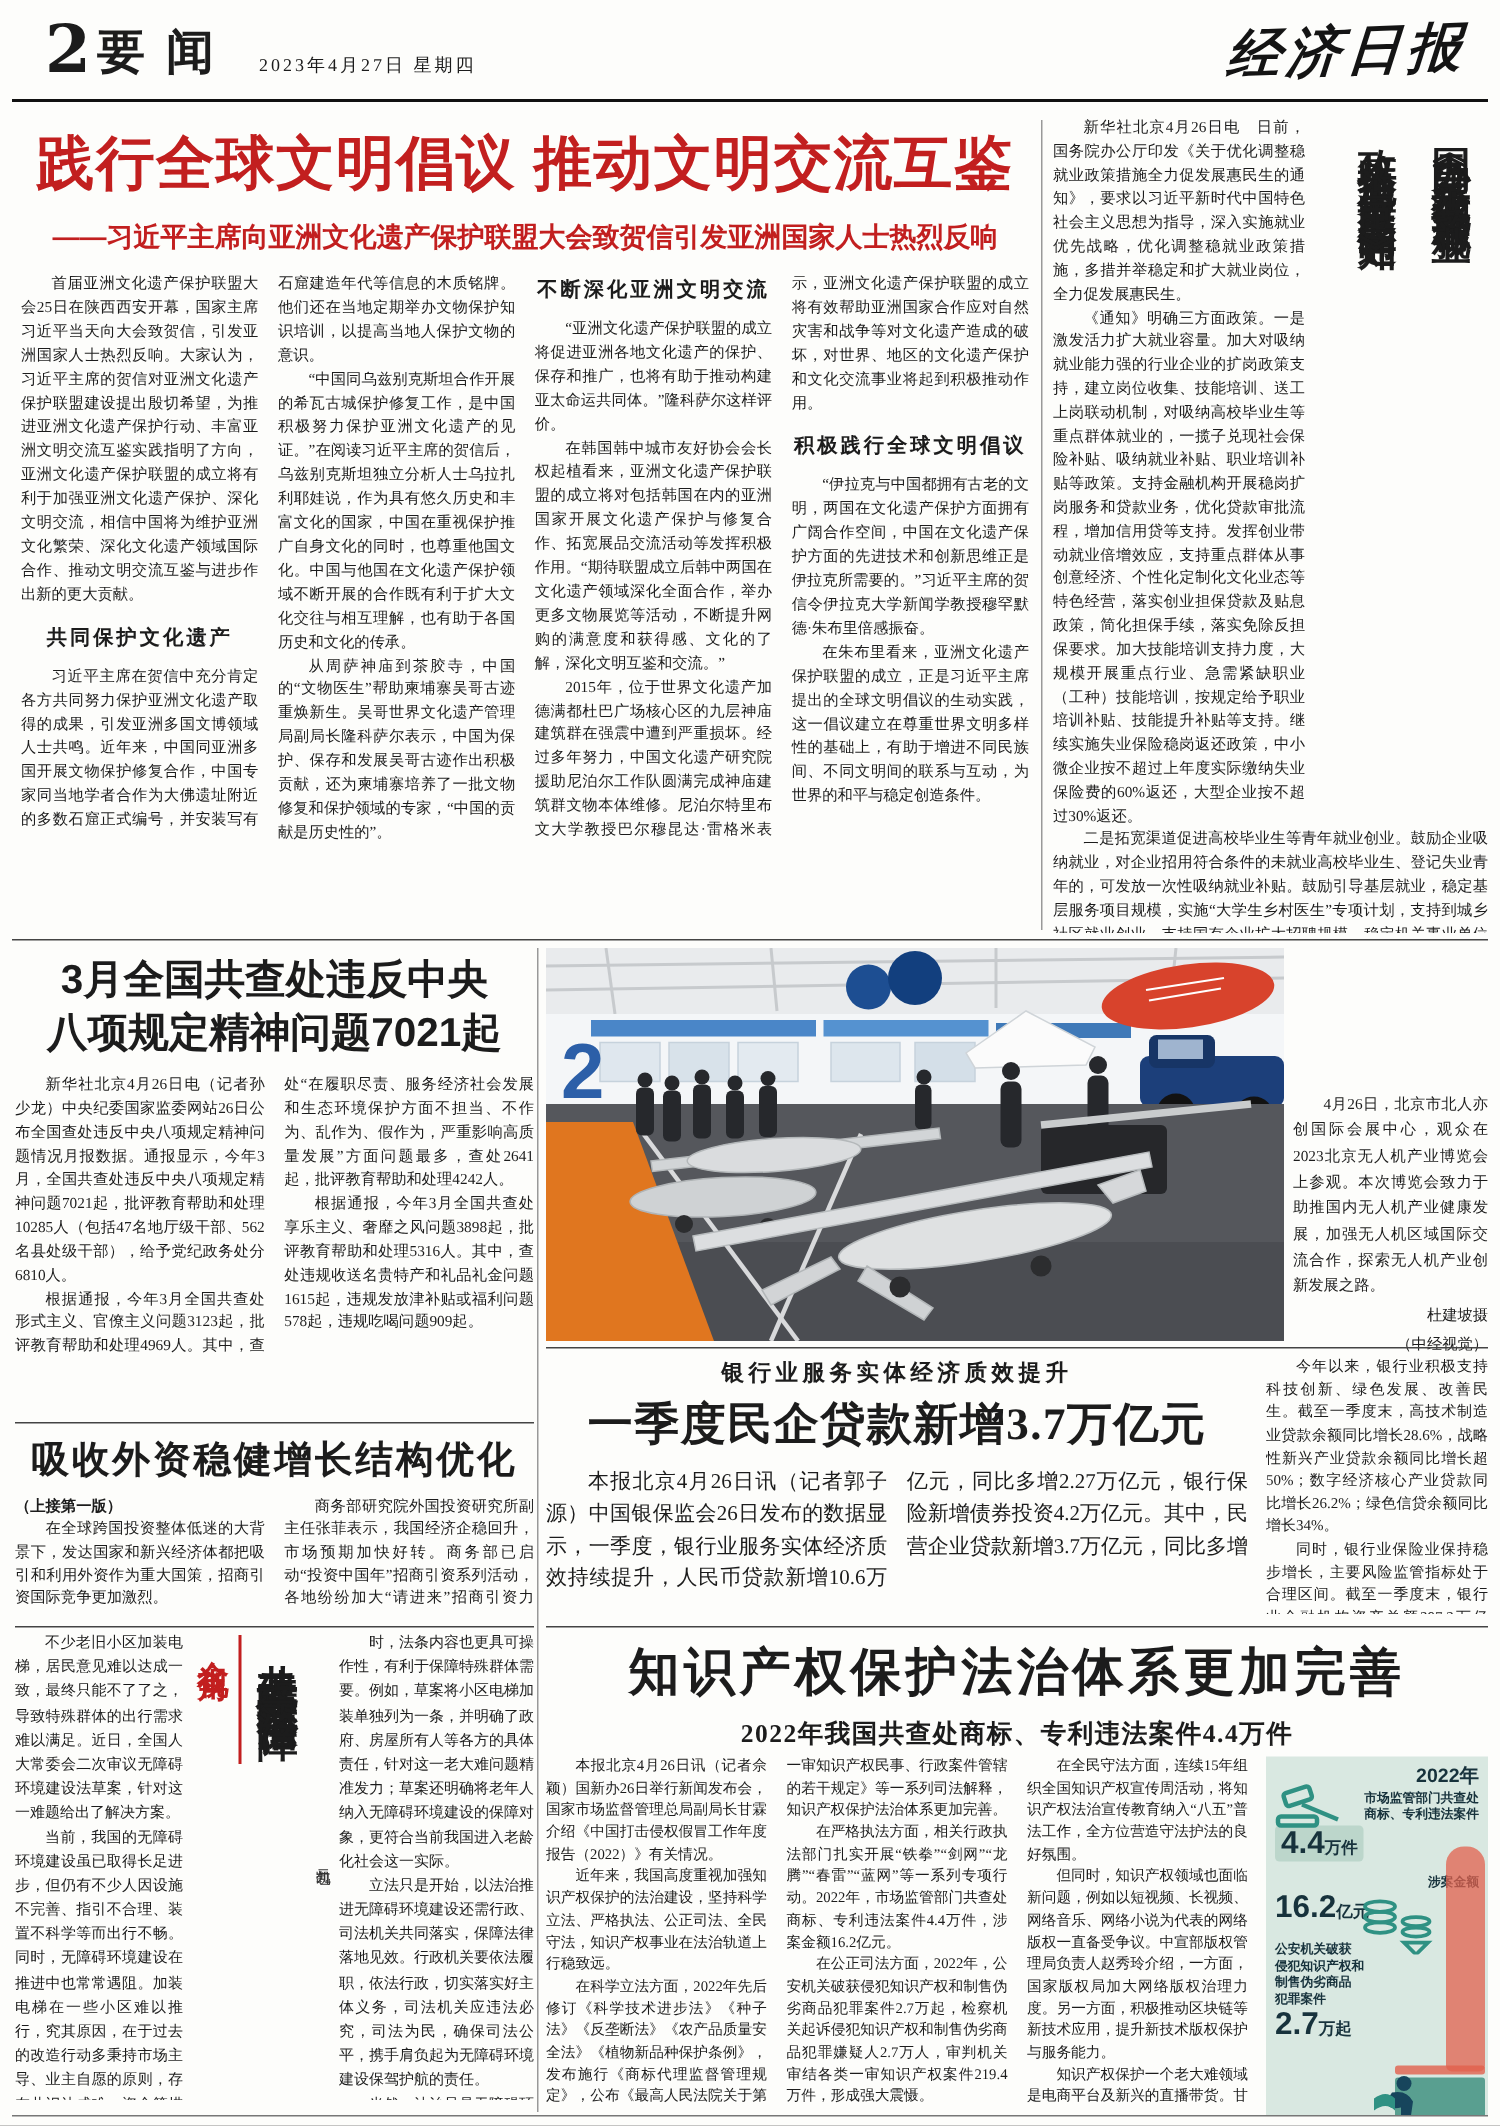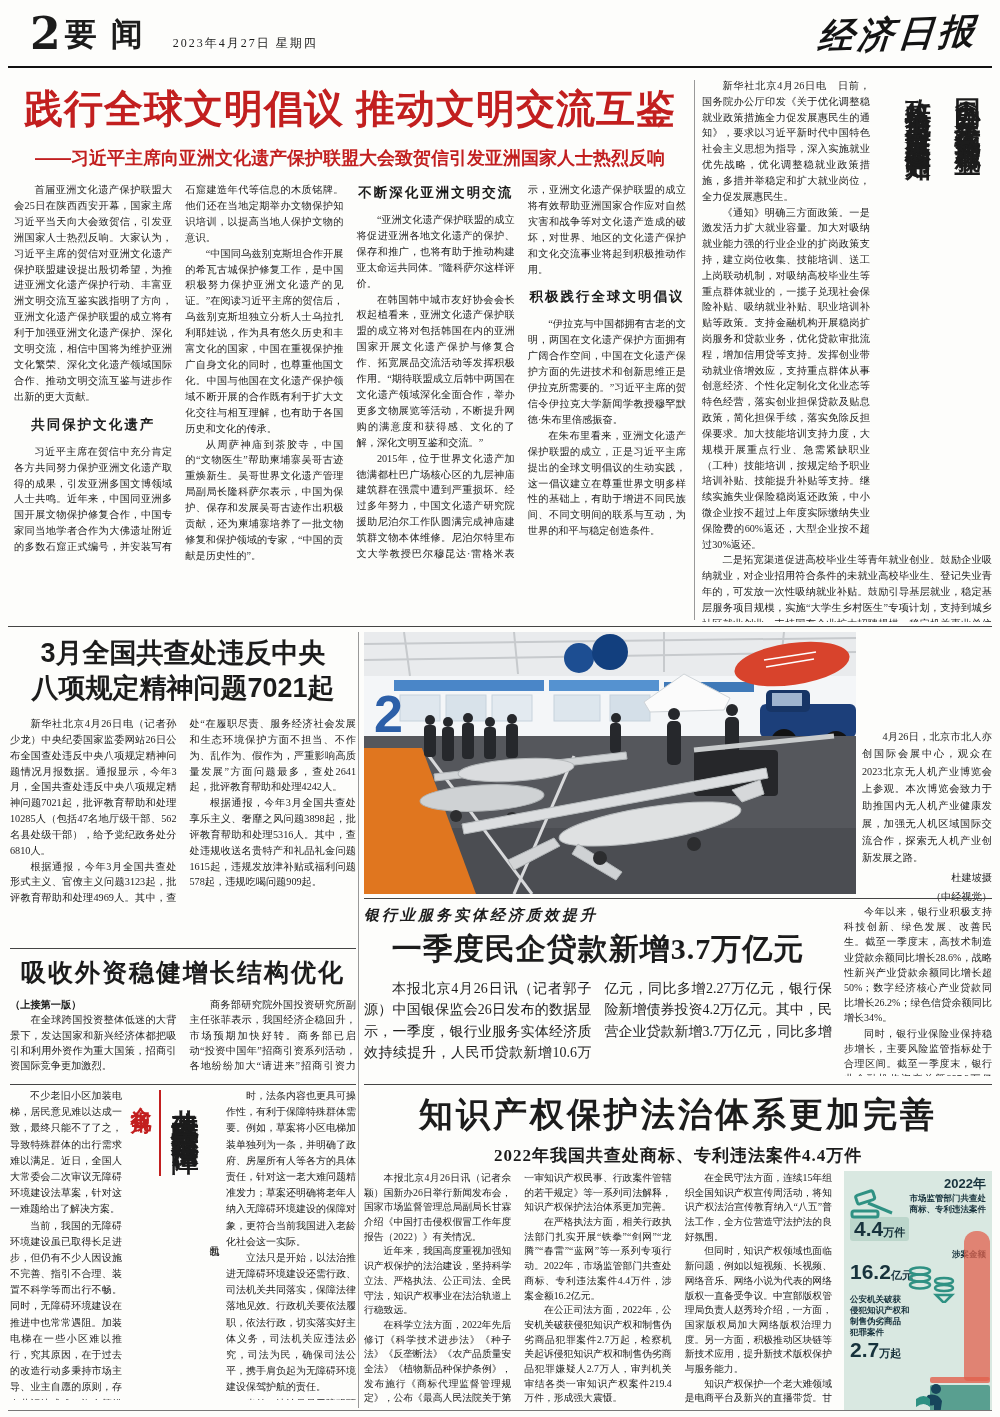--- a/index.html
+++ b/index.html
@@ -51,21 +51,21 @@
   .jin .au{writing-mode:vertical-rl;font-size:10px;margin-left:4px;margin-top:150px;color:#333;}
   .jin .rcol{flex:1;height:312px;overflow:hidden;}
   
   .photo{position:absolute;left:364px;top:632px;width:492px;height:262px;background:#dfe1e3;}
   .caption{position:absolute;left:862px;top:632px;width:130px;height:262px;font-size:10.2px;line-height:1.7;text-align:justify;}
   .caption .cap{margin-top:96px;text-indent:2em;}
   .caption .credit{text-align:right;margin-top:2px;}
   
   .minqi{position:absolute;left:364px;top:904px;width:628px;height:176px;overflow:hidden;display:flex;}
   .minqi .main{width:468px;}
-  .minqi .kicker{font-size:15px;text-align:left;letter-spacing:3px;margin:2px 0 4px;font-weight:bold;font-style:italic;}
+  .minqi .kicker{font-size:15px;text-align:center;letter-spacing:3px;margin:2px 0 4px;font-weight:bold;}
   .minqi .h{font-size:30px;font-weight:bold;text-align:center;letter-spacing:1px;margin:0 0 8px;font-family:"Liberation Serif","DejaVu Serif",serif;}
   .minqi .b{font-size:14px;line-height:1.52;text-align:justify;height:106px;}
   .minqi .b p,.minqi .side p{margin:0;text-indent:2em;}
   .minqi .side{flex:1;margin-left:12px;font-size:10px;line-height:1.52;text-align:justify;height:172px;overflow:hidden;}
   
   .zhishi{position:absolute;left:364px;top:1088px;width:628px;height:322px;overflow:hidden;}
   .zhishi .h{font-family:"Liberation Sans","DejaVu Sans",sans-serif;font-size:34px;font-weight:bold;text-align:center;letter-spacing:3px;margin:4px 0 6px;}
   .zhishi .sub{font-size:17px;font-weight:bold;text-align:center;margin:0 0 4px;letter-spacing:1px;}
   .zhishi .row{display:flex;}
   .zhishi .b{width:468px;font-size:9.8px;line-height:1.5;text-align:justify;height:236px;}

